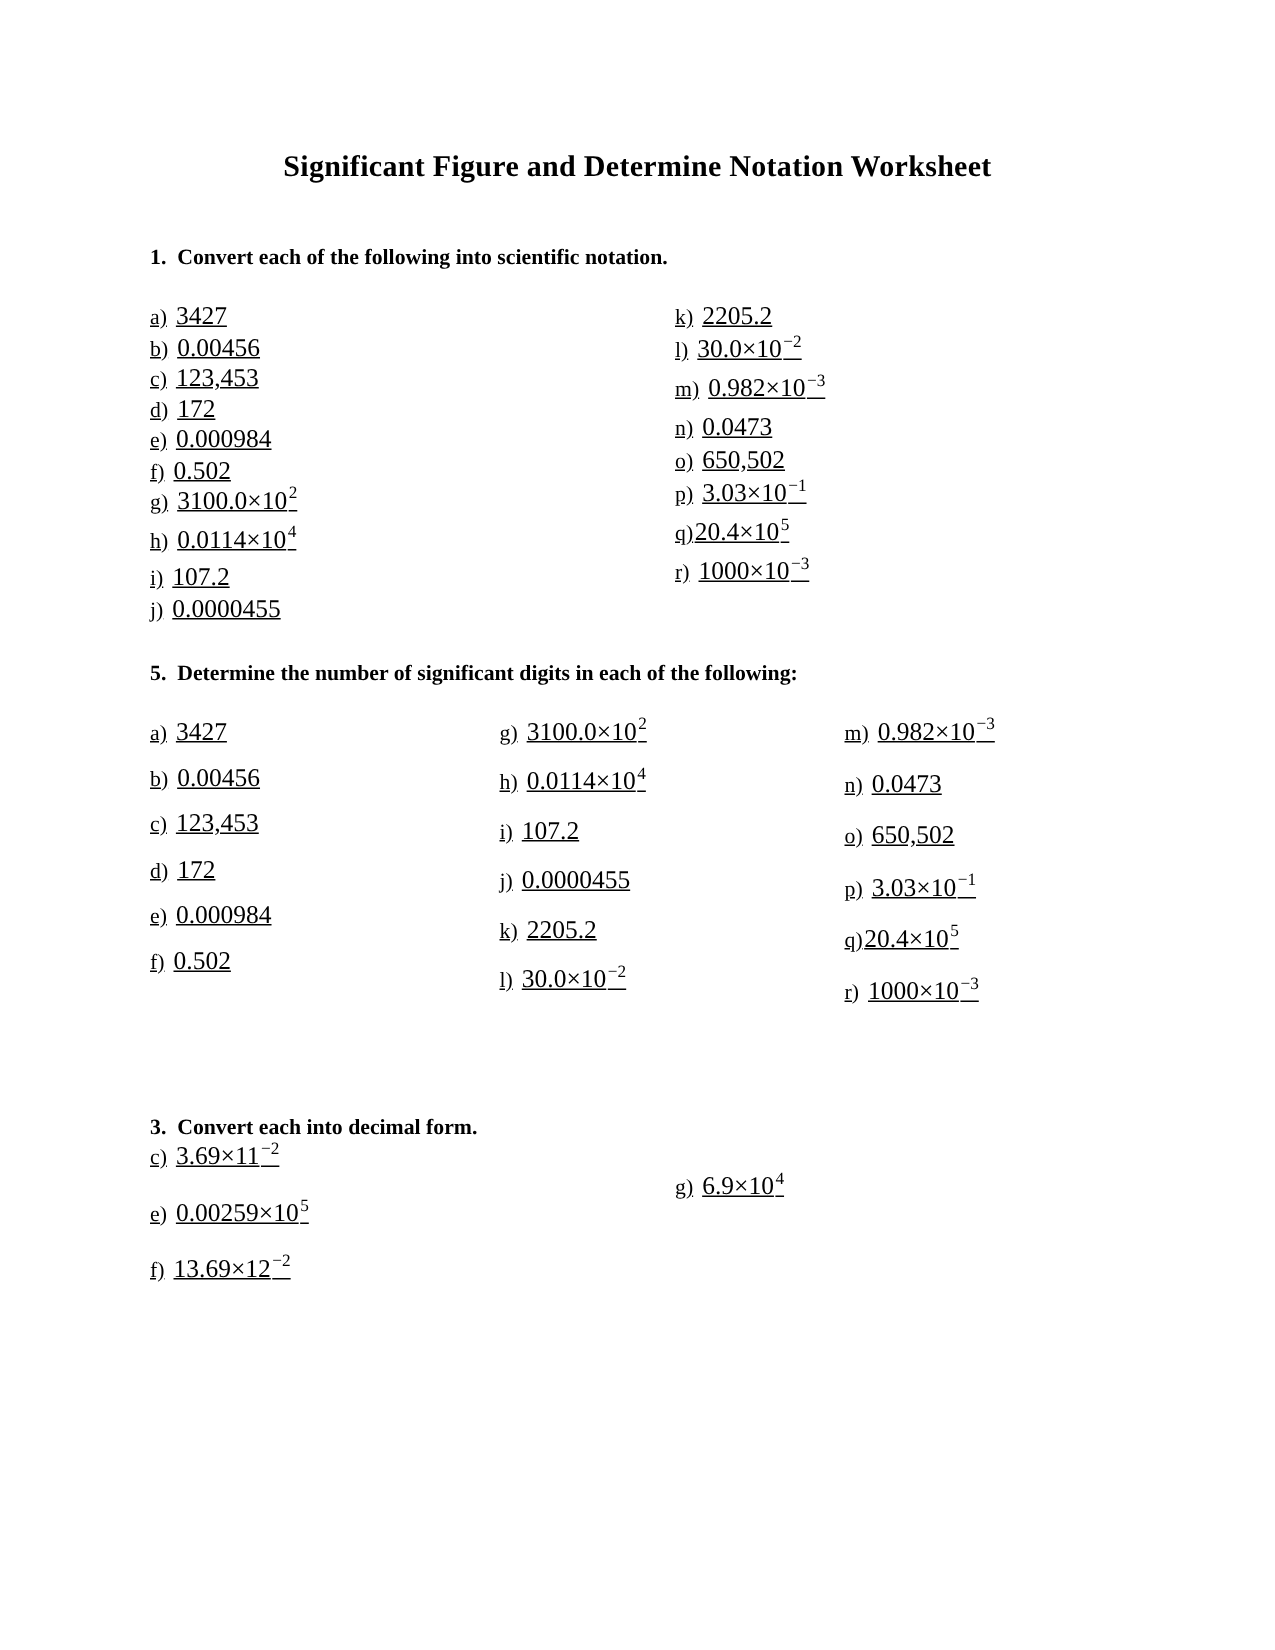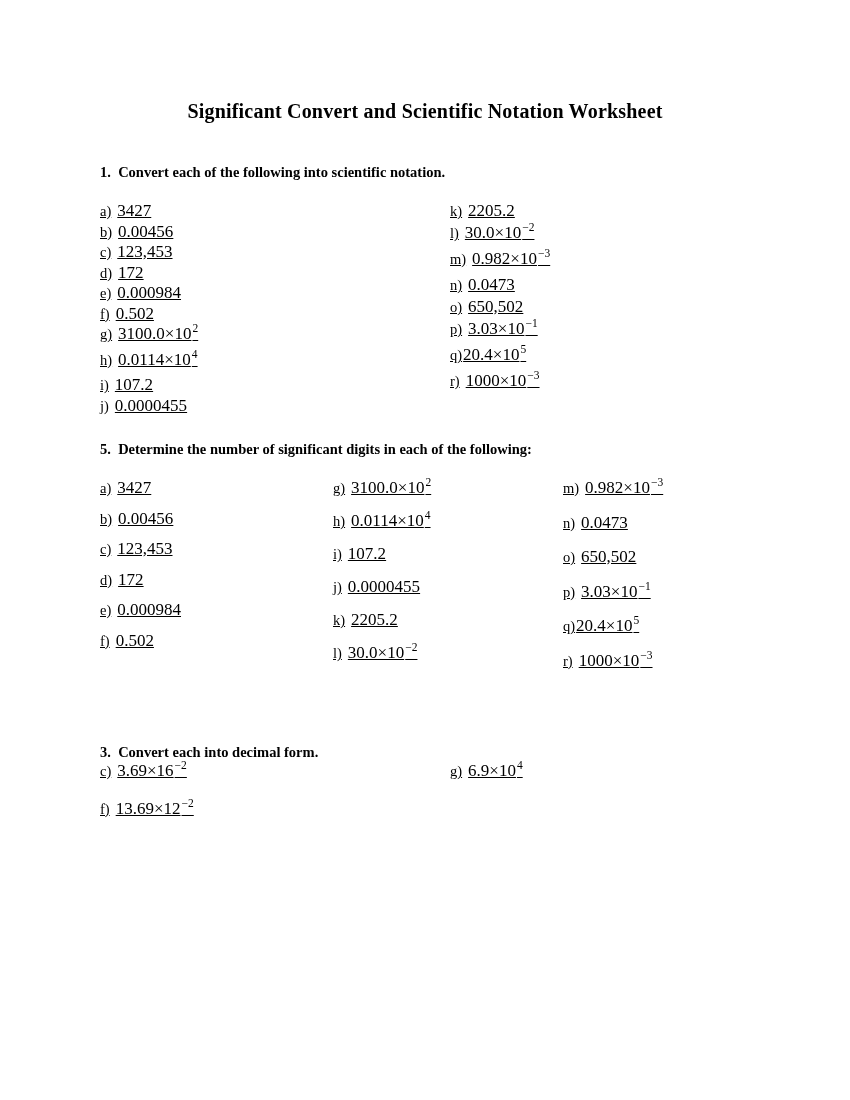--- a/index.html
+++ b/index.html
@@ -32,21 +32,21 @@
   #s2 .section-heading { left: 100px; top: 441px; }
   #s3 .section-heading { left: 100px; top: 744px; }
 
   .col { position: absolute; text-decoration: underline; }
   #s1 .col-0 { left: 100px; top: 201px; }
   #s1 .col-1 { left: 450px; top: 201px; }
   #s2 .col-0 { left: 100px; top: 478px; }
   #s2 .col-1 { left: 333px; top: 478px; }
   #s2 .col-2 { left: 563px; top: 478px; }
   #s3 .col-0 { left: 100px; top: 761px; }
-  #s3 .col-1 { left: 450px; top: 761px; }
+  #s3 .col-1 { left: 450px; top: 781px; }
 
   .item { white-space: nowrap; line-height: 19px; }
   #s1 .col-0 .item { height: 20.5px; }
   #s1 .col-0 .item.has-exp { height: 25.5px; }
   #s1 .col-1 .item { height: 22px; }
   #s1 .col-1 .item.has-exp { height: 26px; }
   #s2 .col-0 .item { height: 30.5px; }
   #s2 .col-1 .item { height: 33px; }
   #s2 .col-2 .item { height: 34.5px; }
   #s3 .item { height: 37.5px; }
@@ -58,21 +58,21 @@
     font-size: 11.5px;
     position: relative;
     top: -7px;
     margin-left: 1px;
   }
 </style>
 </head>
 <body>
 
 <div class="page">
-  <div class="title">Significant Convert and Scientific Notation Worksheet</div>
+  <div class="title">Significant Figure and Determine Notation Worksheet</div>
 
   <section class="worksheet-section" id="s1">
     <div class="section-heading">1.  Convert each of the following into scientific notation.</div>
   <div class="col col-0">
         <div class="item"><span class="lbl">a)</span><span class="val">3427</span></div>
         <div class="item"><span class="lbl">b)</span><span class="val">0.00456</span></div>
         <div class="item"><span class="lbl">c)</span><span class="val">123,453</span></div>
         <div class="item"><span class="lbl">d)</span><span class="val">172</span></div>
         <div class="item"><span class="lbl">e)</span><span class="val">0.000984</span></div>
         <div class="item"><span class="lbl">f)</span><span class="val">0.502</span></div>
@@ -117,20 +117,21 @@
         <div class="item"><span class="lbl">o)</span><span class="val">650,502</span></div>
         <div class="item has-exp"><span class="lbl">p)</span><span class="val">3.03×10</span><span class="exp">−1</span></div>
         <div class="item has-exp tight"><span class="lbl">q)</span><span class="val">20.4×10</span><span class="exp">5</span></div>
         <div class="item has-exp"><span class="lbl">r)</span><span class="val">1000×10</span><span class="exp">−3</span></div>
       </div>
     </section>
 
   <section class="worksheet-section" id="s3">
     <div class="section-heading">3.  Convert each into decimal form.</div>
   <div class="col col-0">
-        <div class="item has-exp"><span class="lbl">c)</span><span class="val">3.69×16</span><span class="exp">−2</span></div>
+        <div class="item has-exp"><span class="lbl">c)</span><span class="val">3.69×11</span><span class="exp">−2</span></div>
+        <div class="item has-exp"><span class="lbl">e)</span><span class="val">0.00259×10</span><span class="exp">5</span></div>
         <div class="item has-exp"><span class="lbl">f)</span><span class="val">13.69×12</span><span class="exp">−2</span></div>
       </div>
       <div class="col col-1">
         <div class="item has-exp"><span class="lbl">g)</span><span class="val">6.9×10</span><span class="exp">4</span></div>
       </div>
     </section>
 </div>
 
 </body></html>

